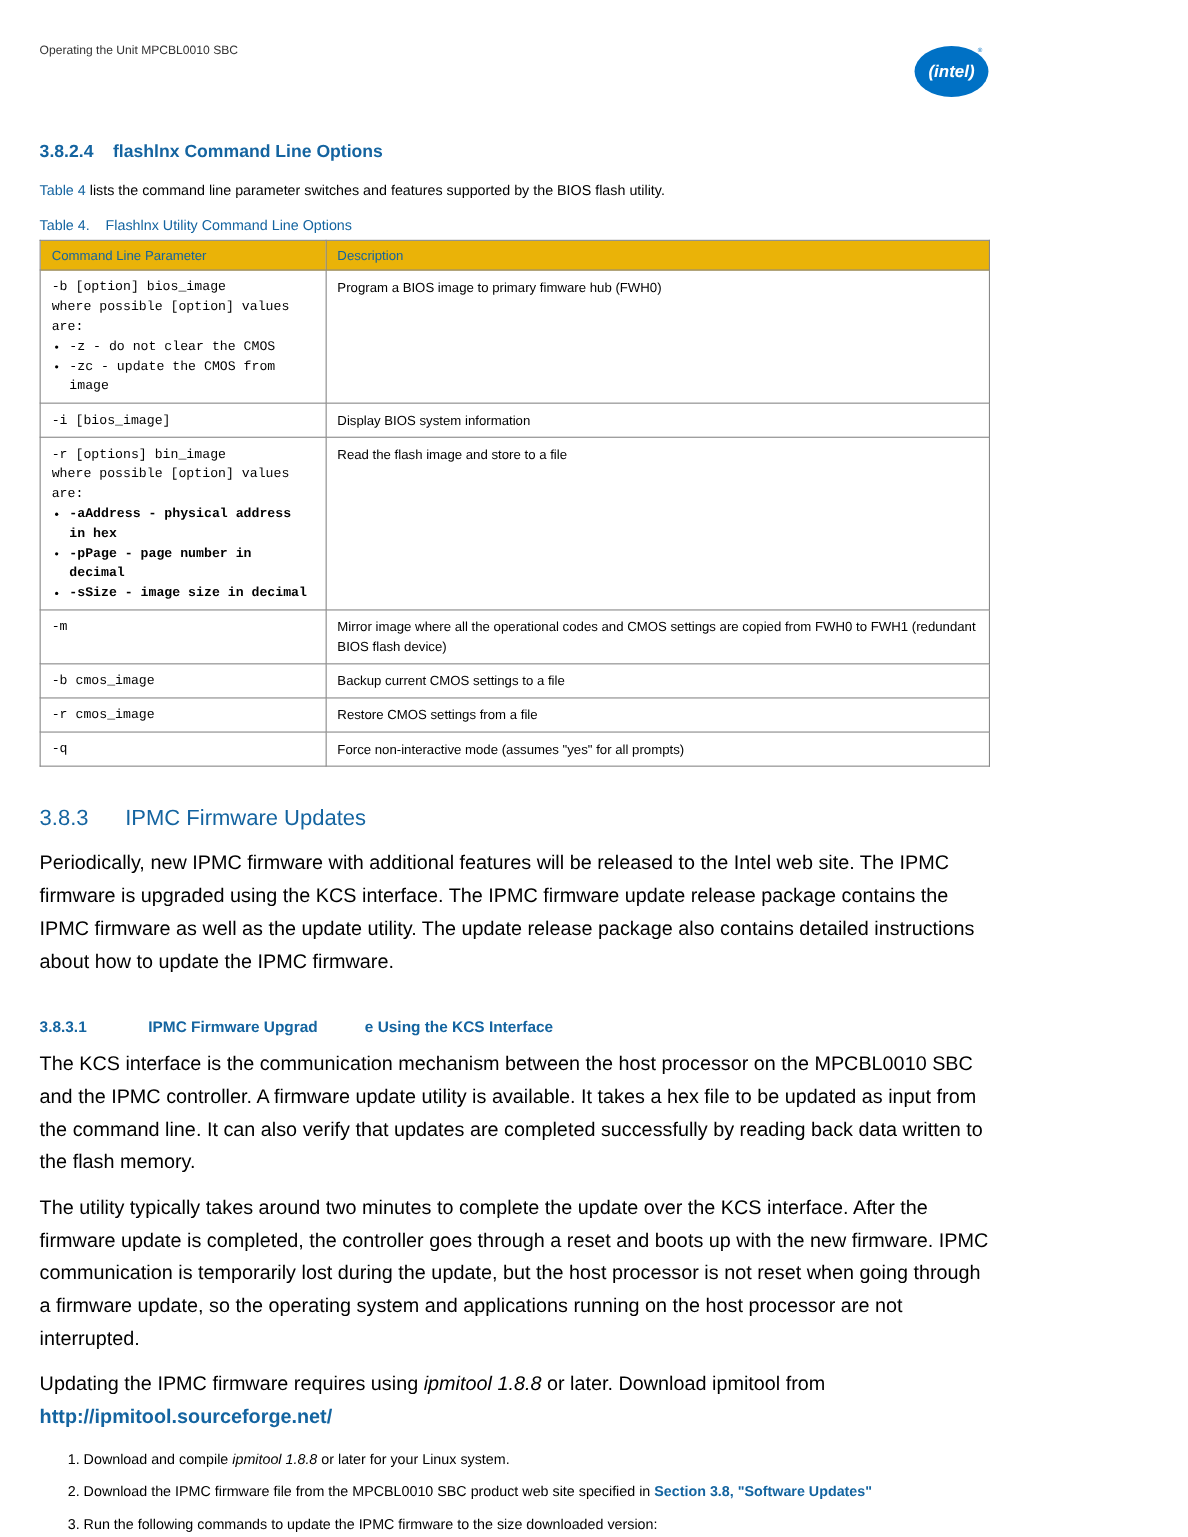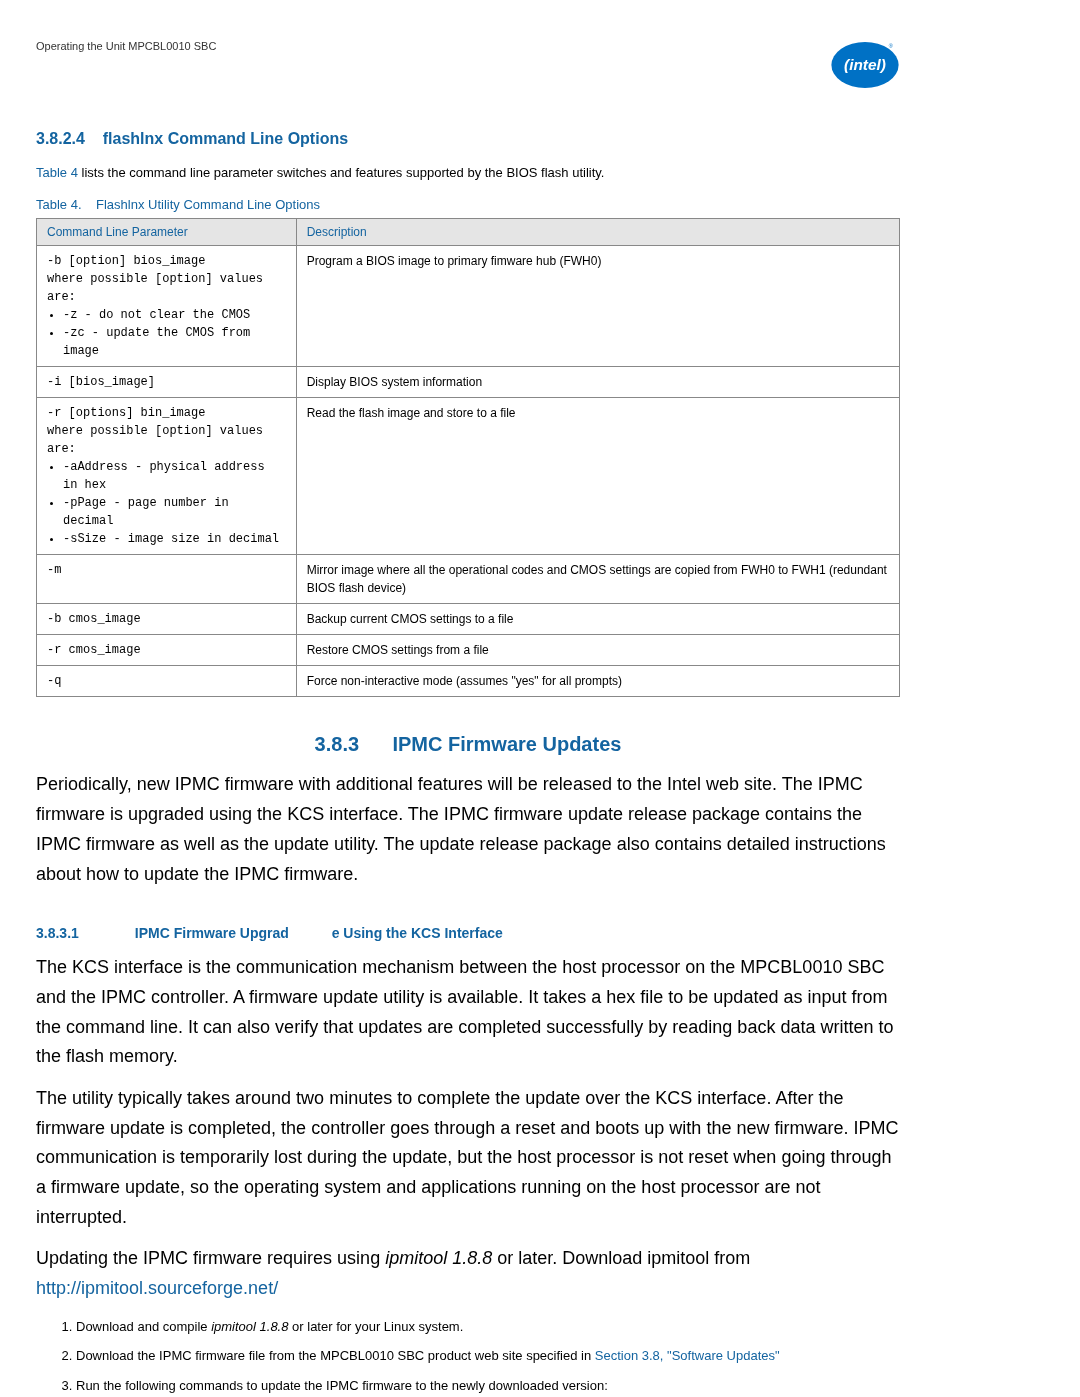--- a/index.html
+++ b/index.html
@@ -36,44 +36,43 @@
 
     .section-heading {
       color: #1464a0;
       font-size: 16px;
       font-weight: bold;
       margin-bottom: 14px;
     }
     .section-main-heading {
       color: #1464a0;
       font-size: 20px;
-      font-weight: bold;
+      font-weight: normal;
       margin-bottom: 14px;
-      text-align: center;
     }
     .table-label a, .inline-link {
       color: #1464a0;
       text-decoration: none;
     }
 
     .table-caption {
       font-size: 13px;
       color: #1464a0;
       margin-bottom: 6px;
       font-weight: normal;
     }
 
     table.cmd-table {
       width: 100%;
       border-collapse: collapse;
       margin-bottom: 30px;
       font-size: 12px;
     }
     table.cmd-table th {
-      background: #e5e5e5;
+      background: #eab308;
       color: #1464a0;
       text-align: left;
       padding: 6px 10px;
       border: 1px solid #888;
       font-weight: normal;
     }
     table.cmd-table td {
       vertical-align: top;
       padding: 6px 10px;
       border: 1px solid #888;
@@ -129,21 +128,21 @@
       display: flex;
       justify-content: space-between;
       align-items: flex-end;
       font-size: 11px;
       color: #333;
     }
     .footer-right {
       text-align: right;
     }
 
-    .link { color: #1464a0; text-decoration: none; }
+    .link { color: #1464a0; text-decoration: none; font-weight: bold; }
 
     .table-ref {
       margin-bottom: 14px;
       font-size: 13px;
       line-height: 1.65;
     }
   </style>
 </head>
 <body>
 
@@ -195,21 +194,21 @@
 
         <tr>
           <td>-i [bios_image]</td>
           <td class="desc">Display BIOS system information</td>
         </tr>
 
         <tr>
           <td>
             -r [options] bin_image<br>
             where possible [option] values are:<br>
-            <ul style="margin-left:16px; list-style:disc;">
+            <ul style="margin-left:16px; list-style:disc;font-weight:bold;">
               <li>-aAddress - physical address in hex</li>
               <li>-pPage - page number in decimal</li>
               <li>-sSize - image size in decimal</li>
             </ul>
           </td>
           <td class="desc">Read the flash image and store to a file</td>
         </tr>
 
         <tr>
           <td>-m</td>
@@ -258,21 +257,21 @@
     </p>
 
     <ol class="numbered-list">
       <li>
         <span>Download and compile </span><em>ipmitool 1.8.8</em><span> or later for your Linux system.</span>
       </li>
       <li>
         <span>Download the IPMC firmware file from the MPCBL0010 SBC product web site specified in </span><a class="link">Section 3.8, "Software Updates"</a>
       </li>
       <li>
-        <span>Run the following commands to update the IPMC firmware to the newly downloaded version:</span>
+        <span>Run the following commands to update the IPMC firmware to the size downloaded version:</span>
       </li>
     </ol>
   </div>
 
   <div class="footer">
     <div class="footer-left">
       <div>October 2006</div>
       <div>Order Number: 304120</div>
     </div>
   </div>

